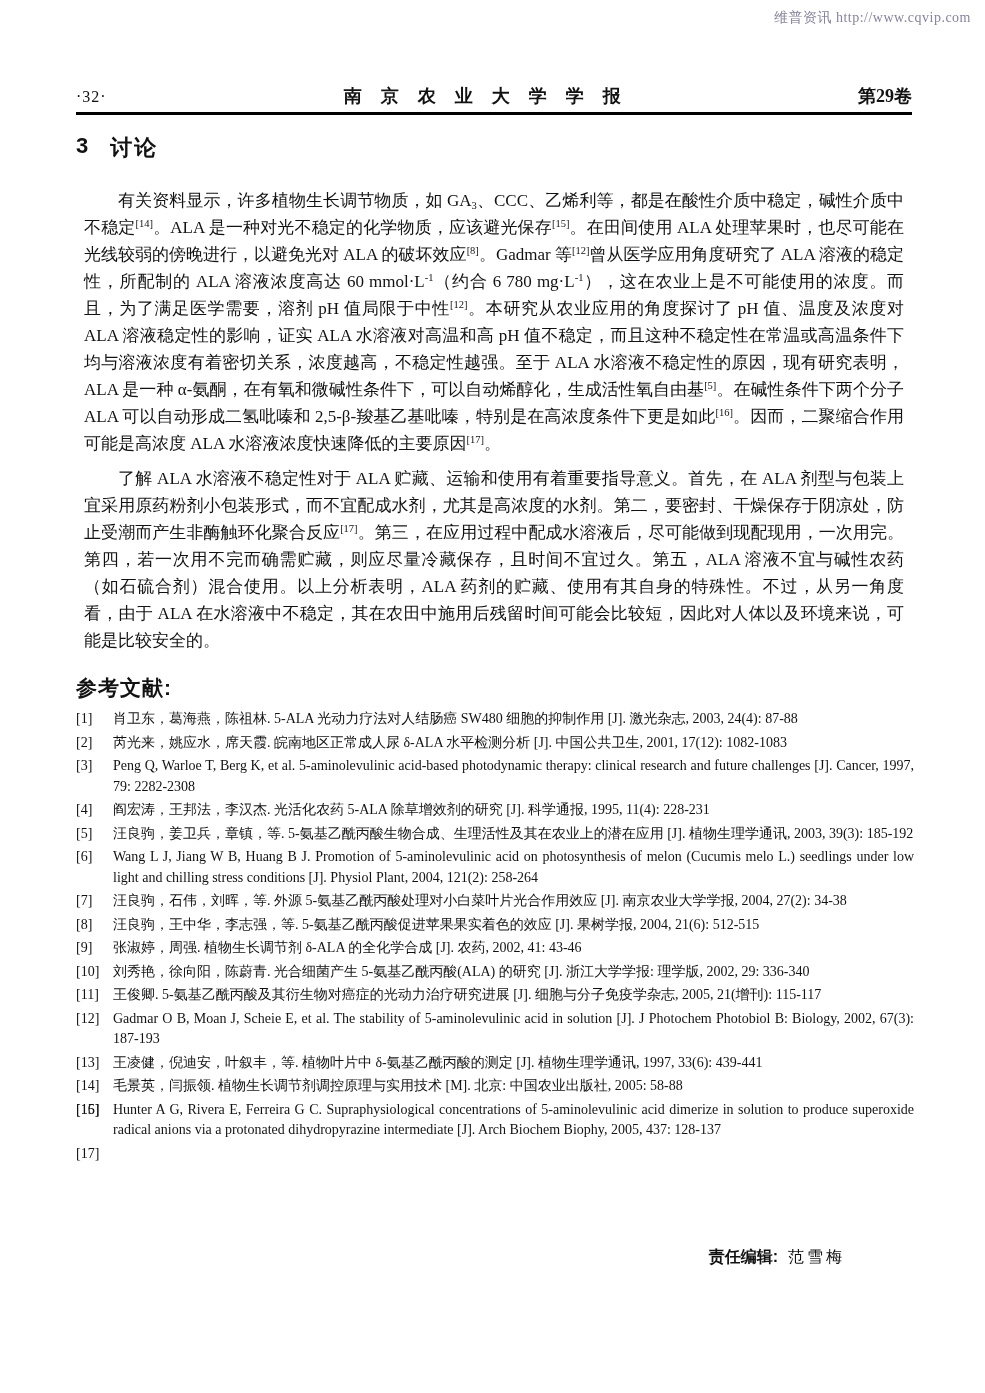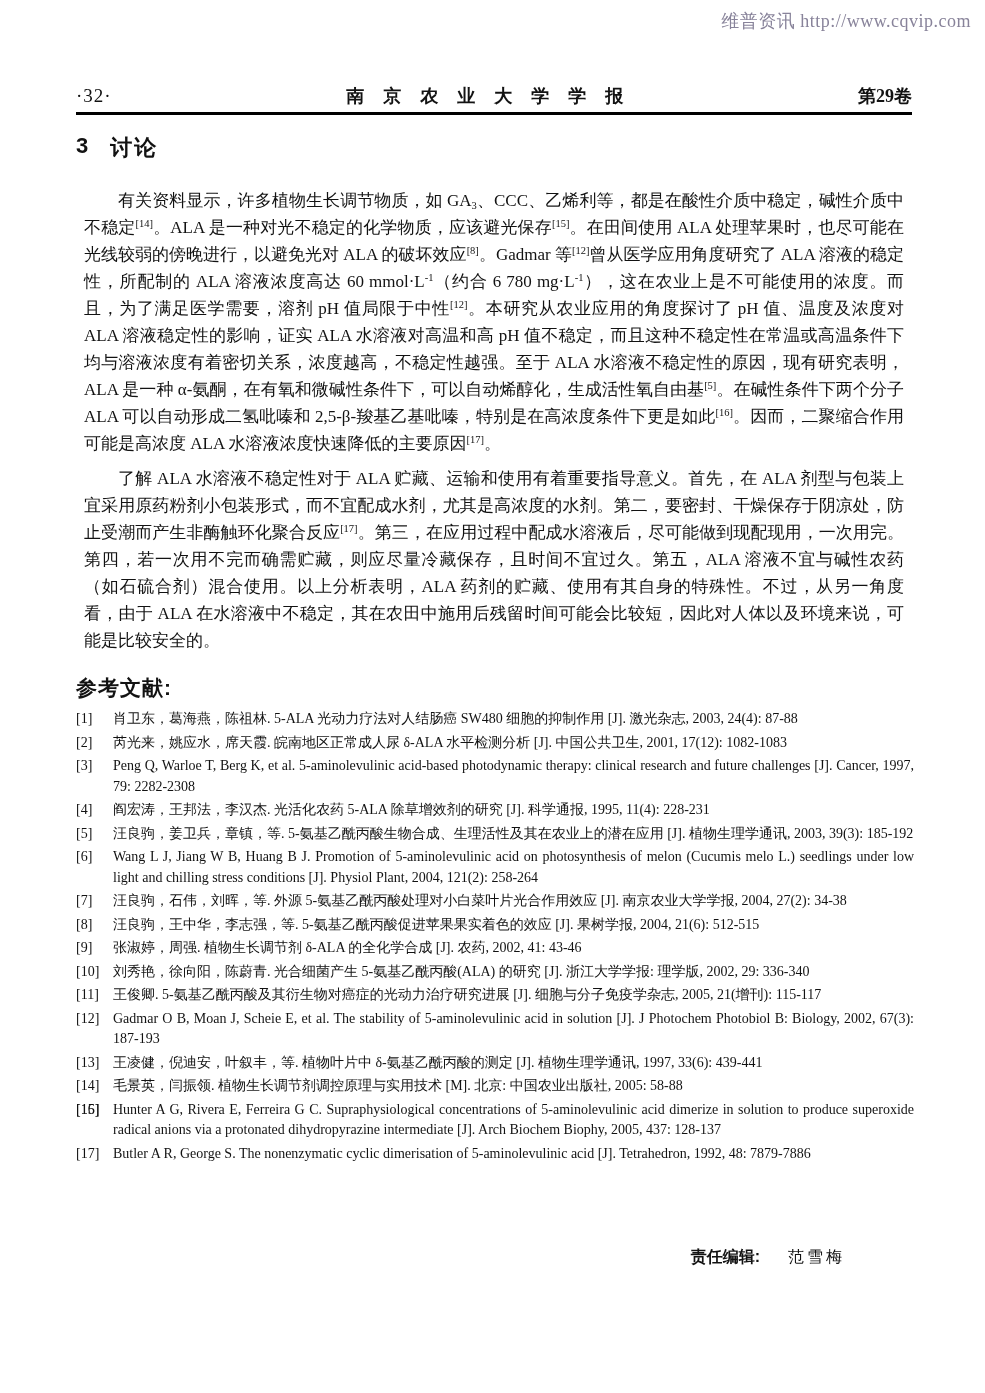--- a/index.html
+++ b/index.html
@@ -6,28 +6,28 @@
   body {
     width: 985px; height: 1393px;
     background: #ffffff;
     position: relative;
     overflow: hidden;
     font-family: "Liberation Serif", "DejaVu Serif", serif;
     color: #121212;
   }
   .watermark {
     position: absolute; top: 9px; right: 14px;
-    font-size: 18px; color: #88839a; letter-spacing: 0.5px;
+    font-size: 14px; color: #88839a; letter-spacing: 0.5px;
     font-family: "Liberation Serif", "DejaVu Serif", serif;
   }
   .header {
     position: absolute; top: 84px; left: 76px; width: 836px;
     display: flex; justify-content: space-between; align-items: baseline;
   }
-  .pagenum { font-size: 19px; letter-spacing: 1px; }
+  .pagenum { font-size: 16px; letter-spacing: 1px; }
   .jtitle  { font-size: 18px; font-weight: bold; letter-spacing: 19px; text-indent: 19px; white-space: nowrap; font-family: Liberation Mono, monospace; }
   .volume  { font-size: 18px; font-weight: bold; }
   .rule {
     position: absolute; top: 112px; left: 76px; width: 836px; height: 3px;
     background: #000;
   }
   .section-heading {
     position: absolute; top: 133px; left: 76px; margin: 0;
     font-family: "Liberation Sans", "DejaVu Sans", sans-serif;
     font-weight: bold; font-size: 22px; letter-spacing: 2px;
@@ -53,21 +53,21 @@
   .ref { position: relative; padding-left: 37px; text-align: justify; margin-bottom: 3px; }
   .ref .num { position: absolute; left: 0; top: 0; }
   .footer {
     position: absolute; top: 1247px; right: 140px;
     font-size: 16px; white-space: nowrap;
   }
   .footer .label {
     font-family: "Liberation Sans", "DejaVu Sans", sans-serif;
     font-weight: bold; margin-right: 10px;
   }
-  .footer .name { font-weight: normal; letter-spacing: 3px; margin-left: 18px; }
+  .footer .name { font-weight: normal; letter-spacing: 3px; }
 </style>
 </head>
 <body>
 
 <div class="page">
 
   <div class="watermark">维普资讯 http://www.cqvip.com</div>
 
   <div class="header">
     <span class="pagenum">·32·</span>
@@ -99,18 +99,18 @@
     <div class="ref"><span class="num">[7]</span><span class="txt">汪良驹，石伟，刘晖，等. 外源 5-氨基乙酰丙酸处理对小白菜叶片光合作用效应 [J]. 南京农业大学学报, 2004, 27(2): 34-38</span></div>
     <div class="ref"><span class="num">[8]</span><span class="txt">汪良驹，王中华，李志强，等. 5-氨基乙酰丙酸促进苹果果实着色的效应 [J]. 果树学报, 2004, 21(6): 512-515</span></div>
     <div class="ref"><span class="num">[9]</span><span class="txt">张淑婷，周强. 植物生长调节剂 δ-ALA 的全化学合成 [J]. 农药, 2002, 41: 43-46</span></div>
     <div class="ref"><span class="num">[10]</span><span class="txt">刘秀艳，徐向阳，陈蔚青. 光合细菌产生 5-氨基乙酰丙酸(ALA) 的研究 [J]. 浙江大学学报: 理学版, 2002, 29: 336-340</span></div>
     <div class="ref"><span class="num">[11]</span><span class="txt">王俊卿. 5-氨基乙酰丙酸及其衍生物对癌症的光动力治疗研究进展 [J]. 细胞与分子免疫学杂志, 2005, 21(增刊): 115-117</span></div>
     <div class="ref"><span class="num">[12]</span><span class="txt">Gadmar O B, Moan J, Scheie E, et al. The stability of 5-aminolevulinic acid in solution [J]. J Photochem Photobiol B: Biology, 2002, 67(3): 187-193</span></div>
     <div class="ref"><span class="num">[13]</span><span class="txt">王凌健，倪迪安，叶叙丰，等. 植物叶片中 δ-氨基乙酰丙酸的测定 [J]. 植物生理学通讯, 1997, 33(6): 439-441</span></div>
     <div class="ref"><span class="num">[14]</span><span class="txt">毛景英，闫振领. 植物生长调节剂调控原理与实用技术 [M]. 北京: 中国农业出版社, 2005: 58-88</span></div>
     <div class="ref"><span class="num">[15]</span></div>
     <div class="ref"><span class="num">[16]</span><span class="txt">Hunter A G, Rivera E, Ferreira G C. Supraphysiological concentrations of 5-aminolevulinic acid dimerize in solution to produce superoxide radical anions via a protonated dihydropyrazine intermediate [J]. Arch Biochem Biophy, 2005, 437: 128-137</span></div>
-    <div class="ref"><span class="num">[17]</span><span class="txt">Butler A R, George S. The nonenzymatic cyclic dimerisation of 5-aminolevulinic acid [J]. Tetrahedron, 1992, 48: 7879-7886</span></div>
+    <div class="ref"><span class="num">[17]</span></div>
   </div>
 
   <div class="footer"><span class="label">责任编辑:</span><span class="name">范雪梅</span></div>
 
 </div>
 
 </body></html>

